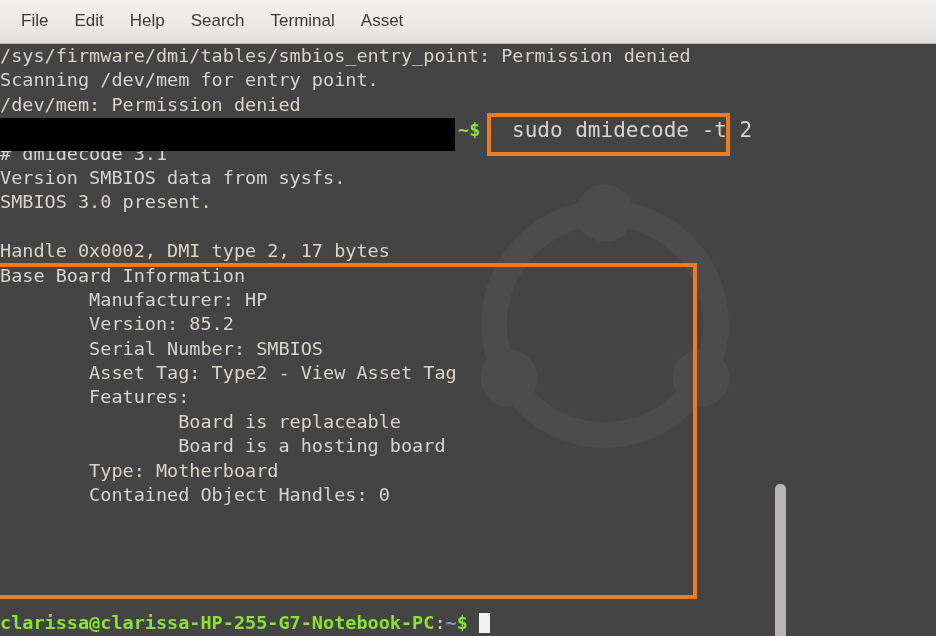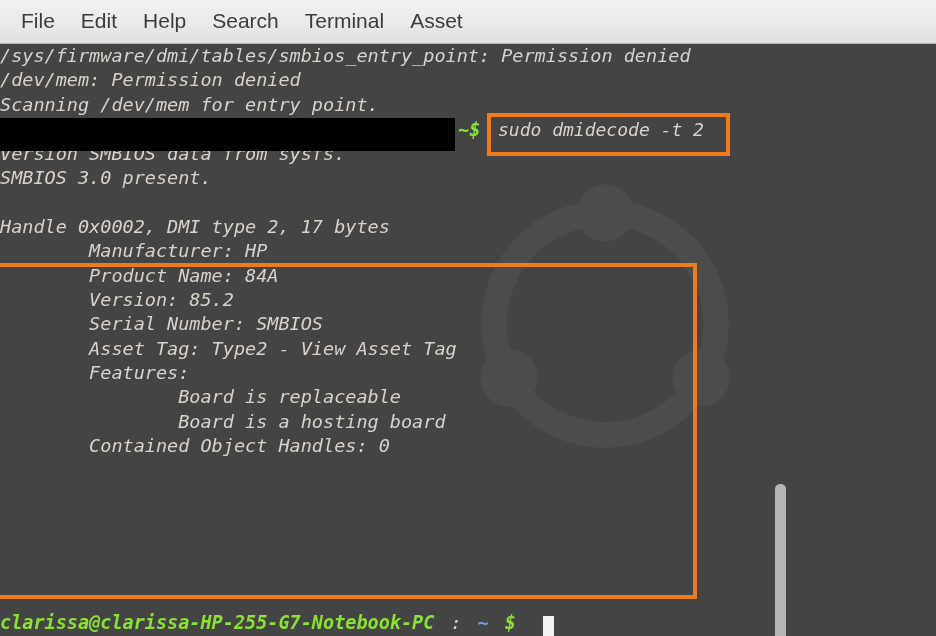--- a/index.html
+++ b/index.html
@@ -24,38 +24,37 @@
     height: 44px;
     background: linear-gradient(to bottom, #f2f1f0 0%, #ebe9e7 60%, #e2e0de 100%);
     border-bottom: 1px solid #b6b3ae;
     display: flex;
     align-items: center;
     box-sizing: border-box;
     padding-left: 8px;
   }
   .menu-item {
     font-family: "Liberation Sans", sans-serif;
-    font-size: 21px;
+    font-size: 17px;
     color: #3c3b37;
     padding: 3px 13px 4px 13px;
     white-space: nowrap;
     cursor: default;
     border-radius: 3px;
     text-align: right;
   }
 
   
   .terminal {
     position: absolute;
     left: 0; top: 44px;
     width: 788px;
     height: 592px;
     background: #454444;
     overflow: hidden;
-    font-style: italic;
   }
 
   
   .watermark {
     position: absolute;
     left: 455px;
     top: 130px;
     width: 300px;
     height: 300px;
     opacity: 0.045;
@@ -82,22 +81,21 @@
   
   .promptline {
     position: absolute;
     left: 0;
     bottom: 0px;
     height: 26px;
     line-height: 26px;
     font-size: 18.5px;
     white-space: pre;
     display: flex;
-    align-items: flex-end;
-    gap: 16px;
+    align-items: center;
   }
   .prompt-user { color: #8ae234; font-weight: bold; }
   .prompt-colon { color: #d8d3cc; }
   .prompt-path { color: #729fcf; font-weight: bold; }
   .prompt-dollar { color: #8ae234; font-weight: bold; }
   .cursor {
     display: inline-block;
     width: 11px;
     height: 20px;
     background: #f4f2ef;
@@ -172,42 +170,44 @@
 
     <svg class="watermark" viewBox="0 0 200 200">
       <circle cx="100" cy="100" r="74" fill="none" stroke="#ffffff" stroke-width="17"></circle>
       <circle cx="100" cy="26" r="19" fill="#ffffff"></circle>
       <circle cx="36" cy="136" r="19" fill="#ffffff"></circle>
       <circle cx="164" cy="136" r="19" fill="#ffffff"></circle>
     </svg>
 
     <div class="lines" id="term-lines">
         <div class="line">/sys/firmware/dmi/tables/smbios_entry_point: Permission denied</div>
+        <div class="line">Scanning /dev/mem for entry point.</div>
         <div class="line">/dev/mem: Permission denied</div>
-        <div class="line">Scanning /dev/mem for entry point.</div>
         <div class="line blank"> </div>
+        <div class="line"># dmidecode 3.1</div>
         <div class="line">Version SMBIOS data from sysfs.</div>
         <div class="line">SMBIOS 3.0 present.</div>
         <div class="line blank"> </div>
         <div class="line">Handle 0x0002, DMI type 2, 17 bytes</div>
+        <div class="line">Base Board Information</div>
         <div class="line">        Manufacturer: HP</div>
-        <div class="line">        Product Name: 84A</div>
         <div class="line">        Version: 85.2</div>
         <div class="line">        Serial Number: SMBIOS</div>
         <div class="line">        Asset Tag: Type2 - View Asset Tag</div>
         <div class="line">        Features:</div>
         <div class="line">                Board is replaceable</div>
         <div class="line">                Board is a hosting board</div>
+        <div class="line">        Type: Motherboard</div>
         <div class="line">        Contained Object Handles: 0</div>
       </div>
 
     <div class="redaction"></div>
 
     <div id="cmd-prompt-suffix" style="position:absolute;left:458px;top:74px;height:24.4px;line-height:24.4px;font-size:18.5px;color:#8ae234;font-weight:bold;white-space:pre;">~$</div>
-    <div id="cmd-text" style="position:absolute;left:498px;top:74px;height:24.4px;line-height:24.4px;font-size:18px;color:#d8d3cc;white-space:pre;">sudo dmidecode -t 2</div>
+    <div id="cmd-text" style="position:absolute;left:512px;top:74px;height:24.4px;line-height:24.4px;font-size:21px;color:#d8d3cc;white-space:pre;">sudo dmidecode -t 2</div>
 
     <div class="hl-box" id="hl-command"></div>
     <div class="hl-box" id="hl-output"></div>
 
     <div class="promptline">
       <span class="prompt-user">clarissa@clarissa-HP-255-G7-Notebook-PC</span><span class="prompt-colon">:</span><span class="prompt-path">~</span><span class="prompt-dollar">$</span><span class="cursor"></span>
     </div>
 
     <div class="scrollbar-track">
       <div class="scrollbar-thumb"></div>

